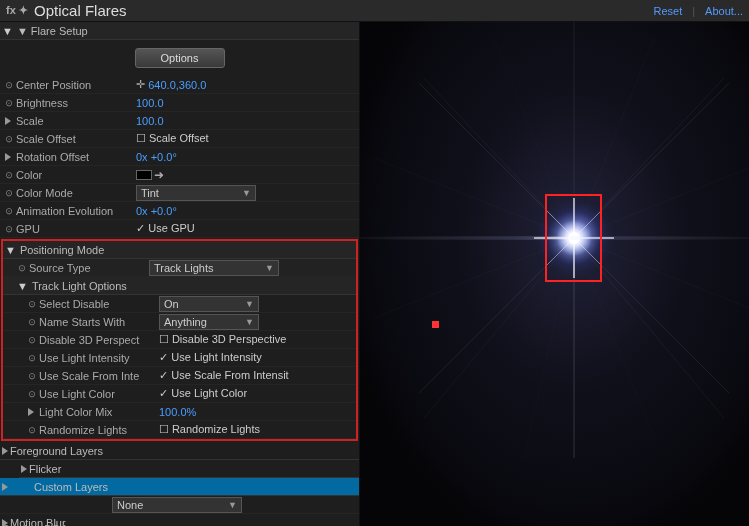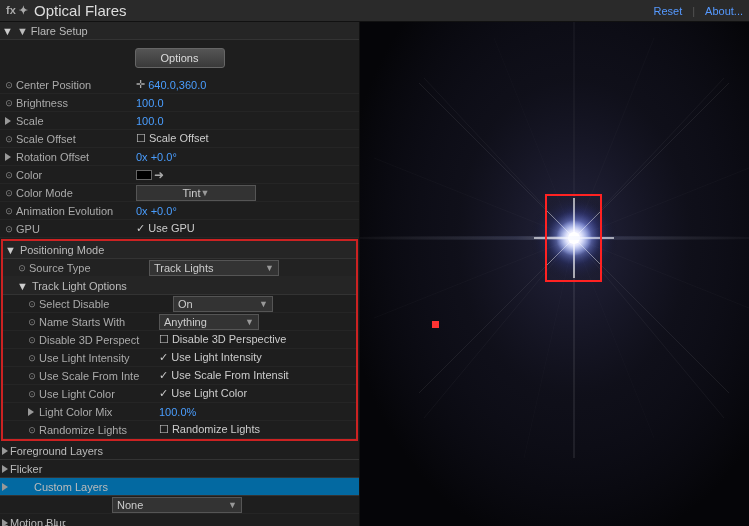--- a/index.html
+++ b/index.html
@@ -272,21 +272,21 @@
     <div class="prop-row">
       <span class="prop-icon">⊙</span>
       <span class="prop-label">Color</span>
       <span class="color-swatch"></span>
       <span class="color-arrow">➜</span>
     </div>
 
     <div class="prop-row">
       <span class="prop-icon">⊙</span>
       <span class="prop-label">Color Mode</span>
-      <div class="dropdown" style="max-width:120px;justify-content:center;">
+      <div class="dropdown" style="max-width:120px;">
         <span>Tint</span>
         <span class="dropdown-arrow">▼</span>
       </div>
     </div>
 
     <div class="prop-row">
       <span class="prop-icon">⊙</span>
       <span class="prop-label">Animation Evolution</span>
       <span class="prop-value" style="color:#4a9eff;">0x +0.0°</span>
     </div>
@@ -316,21 +316,21 @@
 
       <div class="section-header" style="background:#252525; padding-left:14px;">
         <span style="margin-right:4px;">▼</span>
         <span style="color:#bbb;">Track Light Options</span>
       </div>
 
       <div class="prop-row">
         <span class="prop-indent2"></span>
         <span class="prop-icon">⊙</span>
         <span class="prop-label">Select Disable</span>
-        <div class="dropdown" style="max-width:100px;margin-left:14px;">
+        <div class="dropdown" style="max-width:100px;">
           <span>On</span>
           <span class="dropdown-arrow">▼</span>
         </div>
       </div>
 
       <div class="prop-row">
         <span class="prop-indent2"></span>
         <span class="prop-icon">⊙</span>
         <span class="prop-label">Name Starts With</span>
         <div class="dropdown" style="max-width:100px;">
@@ -383,21 +383,21 @@
         <span class="checkbox-val">☐ Randomize Lights</span>
       </div>
 
     </div>
 
     <div class="section-header" style="background:#1e1e1e;">
       <span class="triangle-right"></span>
       <span style="color:#bbb;">Foreground Layers</span>
     </div>
 
-    <div class="section-header" style="background:#1e1e1e;">
+    <div class="section-header" style="background:#1e1e1e;margin-left:19px;">
       <span class="triangle-right"></span>
       <span style="color:#bbb;">Flicker</span>
     </div>
 
     <div class="section-header" style="background:#0369a1;gap:24px;">
       <span class="triangle-right"></span>
       <span style="color:#bbb;">Custom Layers</span>
     </div>
 
     <div class="prop-row">

